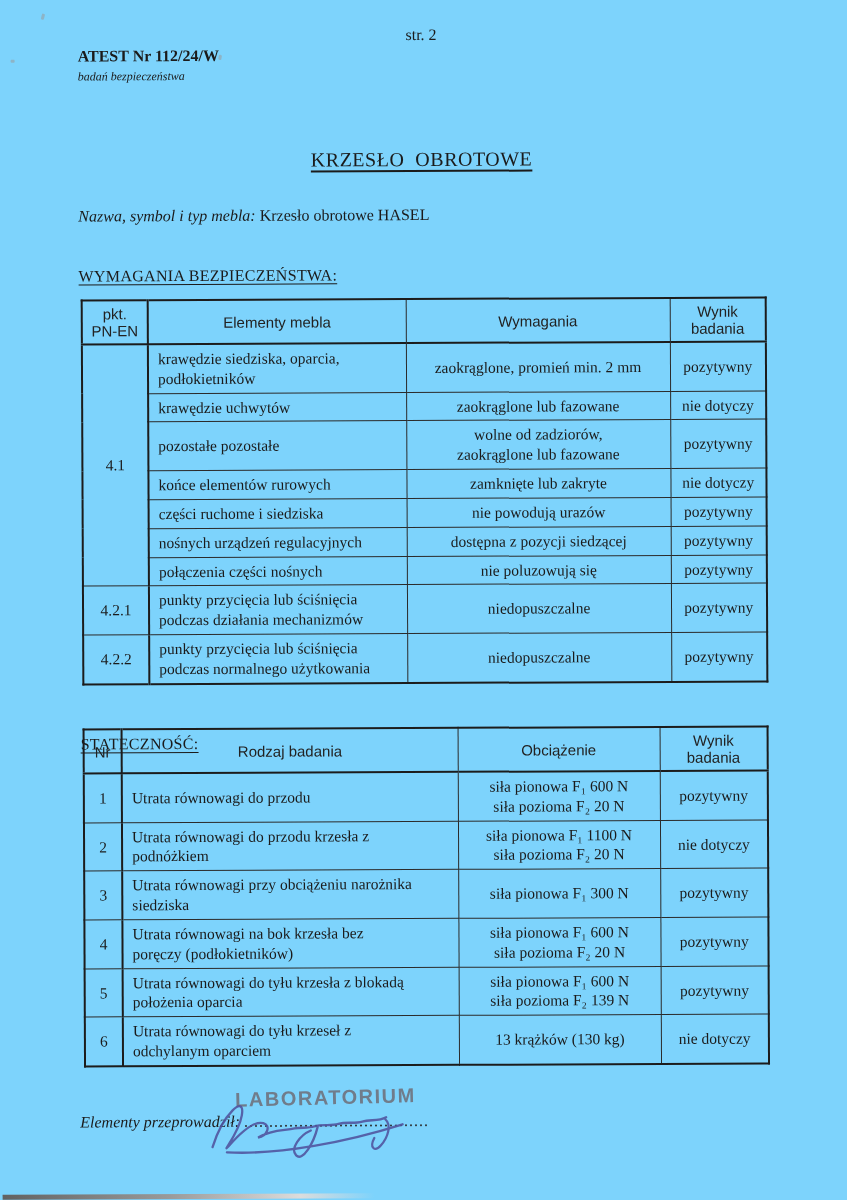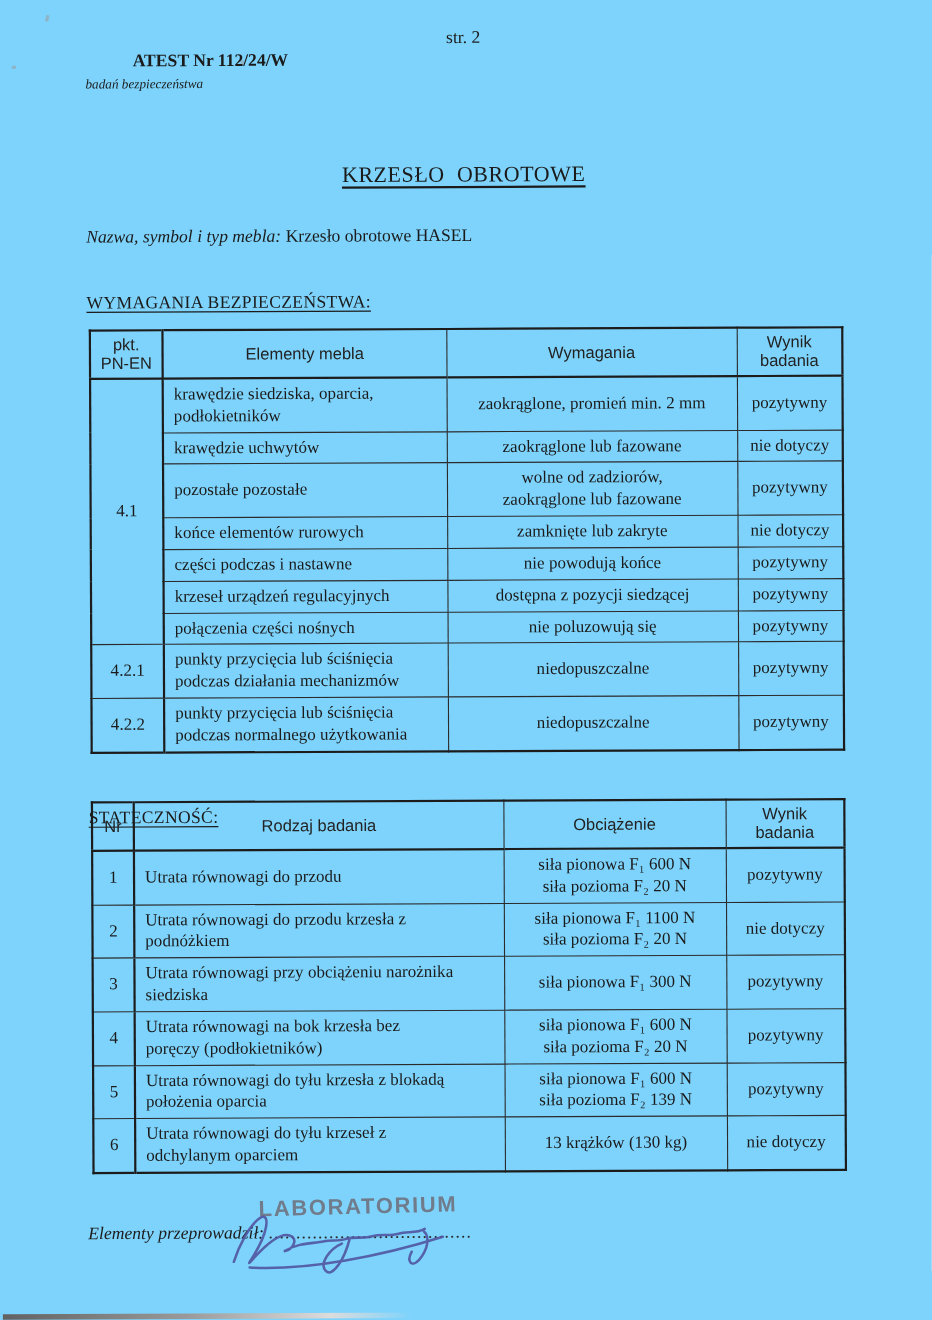--- a/index.html
+++ b/index.html
@@ -5,21 +5,21 @@
   * { margin:0; padding:0; box-sizing:border-box; }
   body { background:#e8e8e8; }
   .page {
     position:relative; width:847px; height:1200px; margin:0 auto;
     background:#7dd3fc; overflow:hidden;
     font-family:"Liberation Serif","DejaVu Serif",serif; color:#1b1b1b;
   }
   .content { position:absolute; inset:0; transform:rotate(-0.25deg); }
 
   .page-number { position:absolute; top:26px; left:0; width:100%; text-align:center; font-size:16px; }
-  .atest-number { position:absolute; top:46px; left:80px; font-size:16px; font-weight:bold;margin-left:43px; }
+  .atest-number { position:absolute; top:46px; left:80px; font-size:16px; font-weight:bold; }
   .atest-subtitle { position:absolute; top:68px; left:80px; font-size:12px; font-style:italic; }
 
   .doc-title {
     position:absolute; top:148px; left:0; width:100%; text-align:center;
     font-size:20px; letter-spacing:0.5px; white-space:pre;
     text-decoration:underline; text-underline-offset:4px;
   }
 
   .name-line { position:absolute; top:206px; left:80px; font-size:16px; }
   .name-label { font-style:italic;text-align:right; }
@@ -136,26 +136,26 @@
           <td class="c pre">wolne od zadziorów,
 zaokrąglone lub fazowane</td>
           <td class="c">pozytywny</td>
         </tr>
         <tr>
           <td class="l">końce elementów rurowych</td>
           <td class="c">zamknięte lub zakryte</td>
           <td class="c">nie dotyczy</td>
         </tr>
         <tr>
-          <td class="l">części podczas i nastawne</td>
-          <td class="c">nie powodują końce</td>
-          <td class="c">pozytywny</td>
-        </tr>
-        <tr>
-          <td class="l">krzeseł urządzeń regulacyjnych</td>
+          <td class="l">części ruchome i siedziska</td>
+          <td class="c">nie powodują urazów</td>
+          <td class="c">pozytywny</td>
+        </tr>
+        <tr>
+          <td class="l">nośnych urządzeń regulacyjnych</td>
           <td class="c">dostępna z pozycji siedzącej</td>
           <td class="c">pozytywny</td>
         </tr>
         <tr>
           <td class="l">połączenia części nośnych</td>
           <td class="c">nie poluzowują się</td>
           <td class="c">pozytywny</td>
         </tr>
         <tr>
           <td class="c pkt-col">4.2.1</td>

